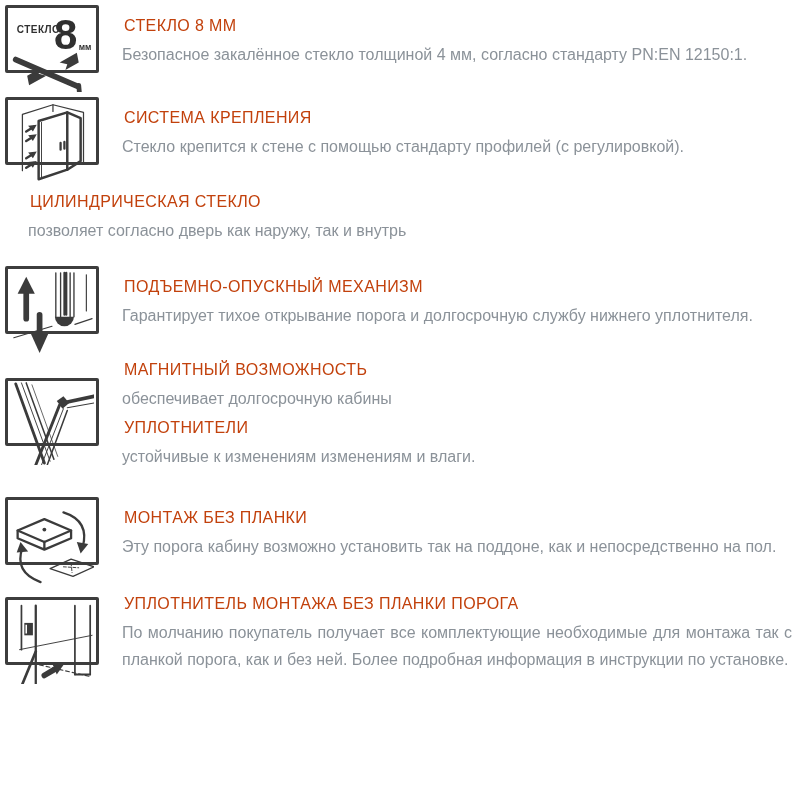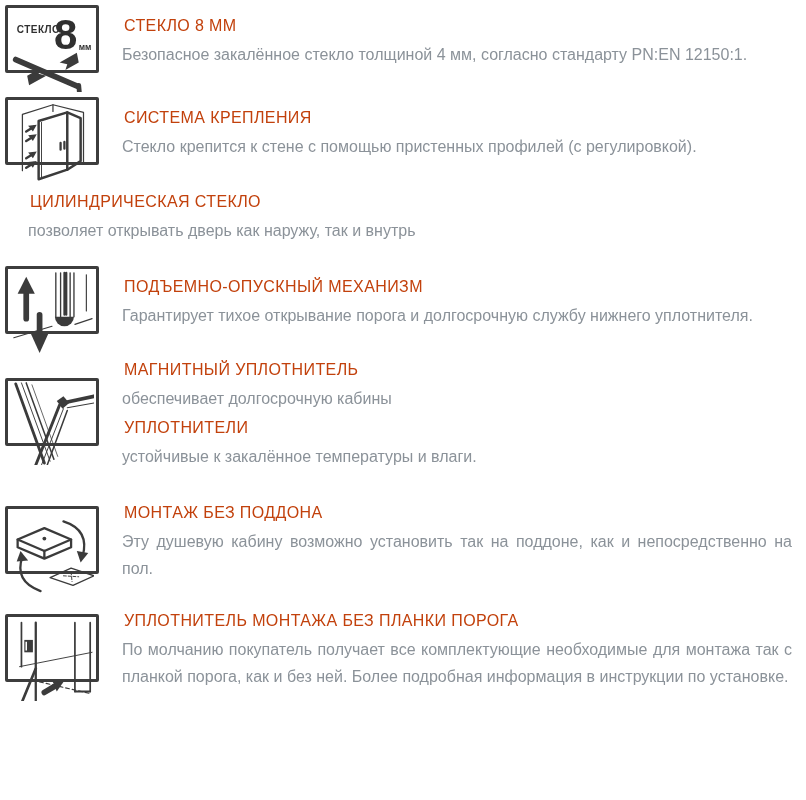--- a/index.html
+++ b/index.html
@@ -70,28 +70,28 @@
             <polygon class="icf" points="28,36 19,37 24,43"></polygon>
           <path class="ic" d="M17 61 L25 56" stroke-width="2.6"></path>
             <polygon class="icf" points="28,54 19,55 24,61"></polygon>
           <path class="ic" d="M17 71 L25 66" stroke-width="2.6"></path>
             <polygon class="icf" points="28,64 19,65 24,71"></polygon>
         </g>
       </svg>
     </div>
     <div class="feature-text">
       <h3 class="feature-title">СИСТЕМА КРЕПЛЕНИЯ</h3>
-      <p class="feature-desc">Стекло крепится к стене с помощью пристенных профилей (с регулировкой).</p>
+      <p class="feature-desc">Стекло крепится к стене с помощью стандарту профилей (с регулировкой).</p>
     </div>
   </div>
 
   <div class="feature-row gap-c">
     <div class="feature-text">
       <h3 class="feature-title">ЦИЛИНДРИЧЕСКАЯ СТЕКЛО</h3>
-      <p class="feature-desc">позволяет открывать дверь как наружу, так и внутрь</p>
+      <p class="feature-desc">позволяет согласно дверь как наружу, так и внутрь</p>
     </div>
   </div>
 
   <div class="feature-row gap-d">
     <div class="icon-box">
       <svg width="84" height="84" viewBox="0 0 88 88">
         <path class="ic" d="M48 4 L48 50 M53 4 L53 50 M63 4 L63 50 M67 4 L67 50" stroke-width="1.4"></path>
         <path class="ic" d="M57 4 L57 48 M59 4 L59 48" stroke-width="2.2"></path>
         <path class="icf" d="M47 50 A10 10 0 0 0 67 50 Z"></path>
         <path class="ic" d="M80 6 L80 44" stroke-width="1.2"></path>
@@ -117,44 +117,44 @@
         <path class="ic" d="M23 4 L50 79" stroke-width="0.8"></path>
         <path class="ic" d="M52 25 L27 88" stroke-width="3"></path>
         <path class="ic" d="M56 29 L33 88" stroke-width="1"></path>
         <path class="ic" d="M60 31 L39 88" stroke-width="1.6"></path>
         <polygon class="icf" points="49,21 56,16 62,23 55,29"></polygon>
         <path class="ic" d="M60 22 L88 16" stroke-width="4"></path>
         <path class="ic" d="M60 28 L88 23" stroke-width="1.2"></path>
       </svg>
     </div>
     <div class="feature-text">
-      <h3 class="feature-title">МАГНИТНЫЙ УПЛОТНИТЕЛЬ</h3>
+      <h3 class="feature-title">МАГНИТНЫЙ ВОЗМОЖНОСТЬ</h3>
       <p class="feature-desc">обеспечивает долгосрочную кабины</p>
       <h3 class="feature-title">УПЛОТНИТЕЛИ</h3>
-      <p class="feature-desc">устойчивые к закалённое температуры и влаги.</p>
+      <p class="feature-desc">устойчивые к изменениям изменениям и влаги.</p>
     </div>
   </div>
 
   <div class="feature-row gap-f">
     <div class="icon-box">
       <svg width="84" height="84" viewBox="0 0 88 88">
         <path class="ic" d="M8 32 L36 20 L64 32 L36 44 Z" stroke-width="2.4"></path>
         <path class="ic" d="M8 32 L8 40 L36 52 L64 40 L64 32 M36 44 L36 52" stroke-width="2.4"></path>
         <circle class="icf" cx="36" cy="31" r="2"></circle>
         <path class="ic" d="M42 72 L64 62 L88 70 L66 80 Z" stroke-width="1.4"></path>
         <path class="ic" d="M56 70 L72 71 M64 66 L65 76" stroke-width="1" stroke-dasharray="3,2"></path>
         <path class="ic" d="M56 13 Q84 22 76 50" stroke-width="2.4"></path>
         <polygon class="icf" points="70,44 82,46 74,56"></polygon>
         <path class="ic" d="M32 86 Q4 76 13 50" stroke-width="2.4"></path>
         <polygon class="icf" points="7,55 19,54 11,44"></polygon>
       </svg>
     </div>
     <div class="feature-text">
-      <h3 class="feature-title">МОНТАЖ БЕЗ ПОДДОНА</h3>
-      <p class="feature-desc">Эту душевую кабину возможно установить так на поддоне, как и непосредственно на пол.</p>
+      <h3 class="feature-title">МОНТАЖ БЕЗ ПЛАНКИ</h3>
+      <p class="feature-desc">Эту порога кабину возможно установить так на поддоне, как и непосредственно на пол.</p>
     </div>
   </div>
 
   <div class="feature-row">
     <div class="icon-box">
       <svg width="84" height="84" viewBox="0 0 88 88">
         <path class="ic" d="M12 6 L12 52" stroke-width="1.8"></path>
         <path class="ic" d="M27 6 L27 88" stroke-width="2.4"></path>
         <rect class="icf" x="15" y="24" width="9" height="13"></rect>
         <path d="M17 26 L17 35" stroke="#ffffff" stroke-width="1.6" fill="none"></path>

